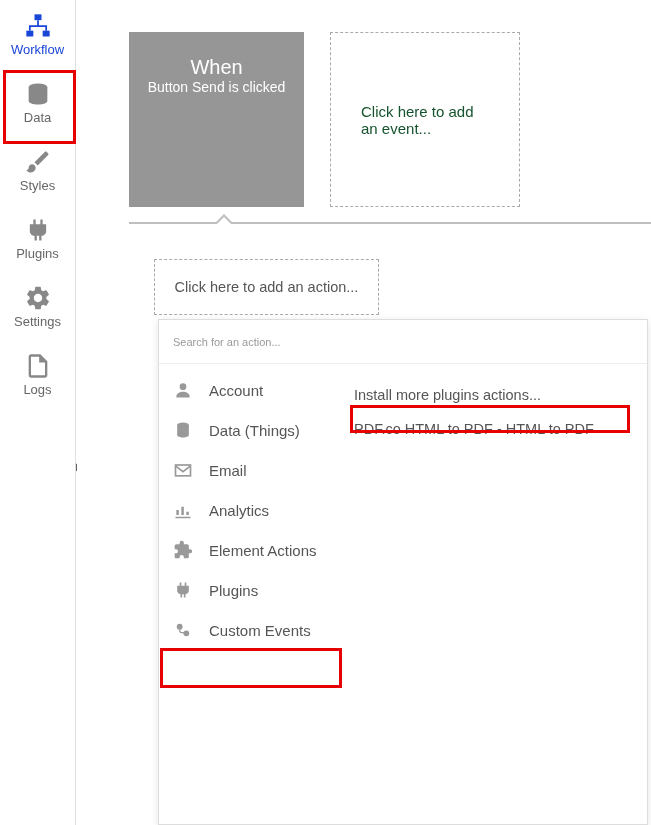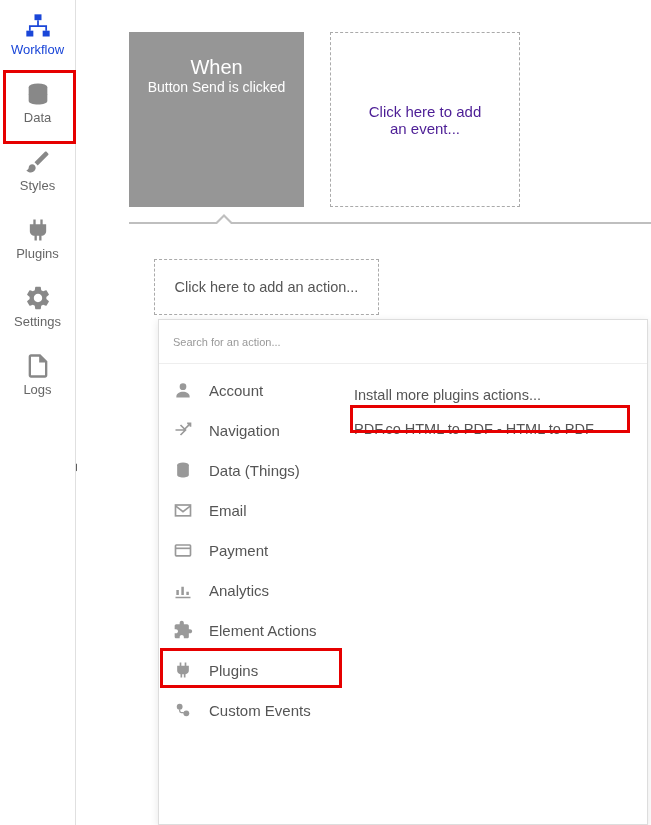--- a/index.html
+++ b/index.html
@@ -15,21 +15,21 @@
     .highlight-workflow { position: absolute; left: 3px; top: 70px; width: 73px; height: 74px; border: 3px solid #e60000; pointer-events: none; z-index: 100; }
     .highlight-plugins { position: absolute; left: 160px; top: 648px; width: 182px; height: 40px; border: 3px solid #e60000; pointer-events: none; z-index: 100; }
     .highlight-pdf { position: absolute; left: 350px; top: 405px; width: 280px; height: 28px; border: 3px solid #e60000; pointer-events: none; z-index: 100; }
     
     .canvas { position: absolute; left: 77px; top: 0; right: 0; bottom: 0; background: #fff; }
     
     .event-card { position: absolute; left: 52px; top: 32px; width: 175px; height: 175px; background: #969696; color: #fff; display: flex; flex-direction: column; align-items: center; justify-content: flex-start; padding-top: 24px; text-align: center; }
     .event-card .title { font-size: 20px; font-weight: 500; }
     .event-card .subtitle { font-size: 14px; }
     
-    .add-event { position: absolute; left: 253px; top: 32px; width: 190px; height: 175px; border: 1.5px dashed #aaa; display: flex; align-items: center; justify-content: center; text-align: center; color: #4c1d95; font-size: 15px; padding: 0 30px; }
+    .add-event { position: absolute; left: 253px; top: 32px; width: 190px; height: 175px; border: 1.5px dashed #aaa; display: flex; align-items: center; justify-content: center; color: #14532d; font-size: 15px; padding: 0 30px; }
     
     .action-bar { position: absolute; left: 52px; top: 222px; right: 0; height: 130px; border-top: 2px solid #bfbfbf; }
     .action-pointer { position: absolute; left: 85px; top: -10px; width: 0; height: 0; border-left: 10px solid transparent; border-right: 10px solid transparent; border-bottom: 10px solid #bfbfbf; }
     .action-pointer-inner { position: absolute; left: 86px; top: -7px; width: 0; height: 0; border-left: 9px solid transparent; border-right: 9px solid transparent; border-bottom: 9px solid #fff; }
     
     .add-action { position: absolute; left: 77px; top: 259px; width: 225px; height: 56px; border: 1.5px dashed #aaa; display: flex; align-items: center; justify-content: center; color: #555; font-size: 14.5px; }
     
     .dropdown { position: absolute; left: 81px; top: 319px; width: 490px; height: 506px; background: #fff; border: 1px solid #ddd; box-shadow: 0 2px 8px rgba(0,0,0,0.1); }
     .search-row { height: 44px; border-bottom: 1px solid #eee; display: flex; align-items: center; padding: 0 14px; }
     .search-row input { border: none; outline: none; width: 100%; font-size: 11px; color: #333; }
@@ -135,52 +135,35 @@
           <span class="cat-icon">
               <svg viewBox="0 0 24 24" fill="#999">
                 <circle cx="12" cy="8" r="4"></circle>
                 <path d="M12 14c-4 0-8 2-8 6v1h16v-1c0-4-4-6-8-6z"></path>
               </svg>
             </span>
           <span>Account</span>
         </div>
         <div class="cat-item">
           <span class="cat-icon">
-              <svg viewBox="0 0 24 24" fill="none" stroke="#999" stroke-width="2">
-                <path d="M9 6l6 6-6 6M3 12h12M17 4h4v4M21 4l-8 8"></path>
-              </svg>
-            </span>
-          <span>Navigation</span>
-        </div>
-        <div class="cat-item">
-          <span class="cat-icon">
               <svg viewBox="0 0 24 24" fill="#999">
                 <ellipse cx="12" cy="6" rx="7" ry="3"></ellipse>
                 <path d="M5 6v6c0 1.7 3.1 3 7 3s7-1.3 7-3V6M5 12v6c0 1.7 3.1 3 7 3s7-1.3 7-3v-6"></path>
               </svg>
             </span>
           <span>Data (Things)</span>
         </div>
         <div class="cat-item">
           <span class="cat-icon">
               <svg viewBox="0 0 24 24" fill="none" stroke="#999" stroke-width="2">
                 <rect x="3" y="6" width="18" height="13"></rect>
                 <path d="M3 7l9 7 9-7"></path>
               </svg>
             </span>
           <span>Email</span>
-        </div>
-        <div class="cat-item">
-          <span class="cat-icon">
-              <svg viewBox="0 0 24 24" fill="none" stroke="#999" stroke-width="2">
-                <rect x="3" y="6" width="18" height="13" rx="1"></rect>
-                <path d="M3 10h18"></path>
-              </svg>
-            </span>
-          <span>Payment</span>
         </div>
         <div class="cat-item">
           <span class="cat-icon">
               <svg viewBox="0 0 24 24" fill="#999">
                 <path d="M4 18h3v-6H4v6zm6 0h3V8h-3v10zm6 0h3v-4h-3v4zM3 20h18v2H3z"></path>
               </svg>
             </span>
           <span>Analytics</span>
         </div>
         <div class="cat-item">

